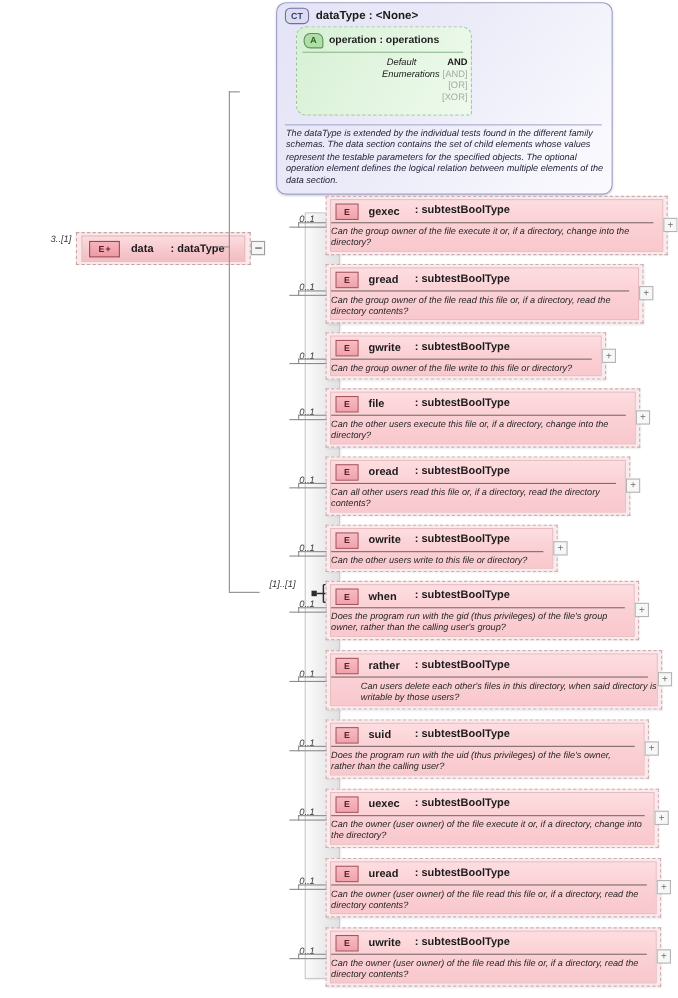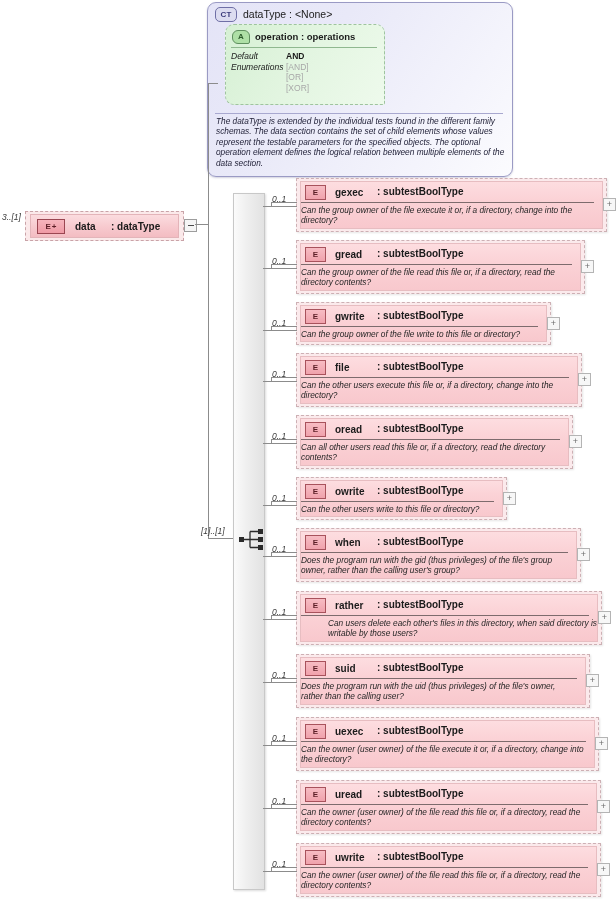--- a/index.html
+++ b/index.html
@@ -2,53 +2,53 @@
 <html><head>
 <meta charset="utf-8">
 <style>
   html,body{margin:0;padding:0;}
   body{
     width:616px;height:907px;position:relative;overflow:hidden;
     background:#ffffff;
     font-family:"Liberation Sans","DejaVu Sans",sans-serif;
     font-size:9px;color:#1b1b1b;
   }
-  .abs{position:absolute;}
+  .abs{position:absolute;margin-left:44px;}
 
   
   #ct-panel{
     left:207px;top:2px;width:304px;height:173px;
     border:1px solid #9a9ac4;border-radius:9px;
     background:linear-gradient(125deg,#e4e4f7 0%,#e9e9f8 35%,#f4f4fc 75%,#fbfbfe 100%);
     box-shadow:0 1px 2px rgba(120,120,160,.35);
   }
   #ct-head{left:215px;top:6px;height:16px;display:flex;align-items:center;gap:6px;}
   .ct-badge{
     width:20px;height:13px;border:1px solid #6f6fa6;border-radius:5px;
     background:#dcdcf0;color:#3a3a7a;font-size:8px;font-weight:bold;
     display:flex;align-items:center;justify-content:center;letter-spacing:.2px;
   }
-  .ct-title{font-size:10.5px;font-weight:normal;color:#1b1b1b;white-space:nowrap;}
+  .ct-title{font-size:10.5px;font-weight:bold;color:#1b1b1b;white-space:nowrap;}
 
   
   #attr-box{
     left:225px;top:24px;width:158px;height:79px;
     border:1px dashed #9fc39f;border-radius:9px 9px 2px 9px;
     background:linear-gradient(120deg,#d6f0d4 0%,#e2f5e0 45%,#eefaec 100%);
   }
   #attr-head{left:232px;top:29px;height:15px;display:flex;align-items:center;gap:5px;}
   .a-badge{
     width:16px;height:12px;border:1px solid #5e8f5e;border-radius:6px 6px 2px 6px;
     background:#aee0a6;color:#2d5c2d;font-size:8px;font-weight:bold;
     display:flex;align-items:center;justify-content:center;
   }
   .a-title{font-size:9.5px;font-weight:bold;color:#1b1b1b;white-space:nowrap;}
   #attr-rule{left:231px;top:47px;width:146px;height:0;border-top:1px solid #8fb88f;}
   #attr-body{left:231px;top:51px;width:150px;}
-  .attr-row{display:flex;line-height:10.5px;}
+  .attr-row{display:flex;line-height:10.5px;justify-content:flex-end;}
   .attr-lbl{width:55px;font-style:italic;font-size:8.5px;color:#1b1b1b;}
   .attr-val{font-size:8.5px;font-weight:bold;color:#1b1b1b;}
   .attr-enum{font-size:8.5px;color:#a8a8a8;}
 
   
   #ct-rule{left:215px;top:113px;width:288px;height:0;border-top:1px solid #a8a8cf;}
   #ct-doc{left:216px;top:116px;width:292px;font-style:italic;font-size:8.3px;
           line-height:10.4px;color:#23233a;}
 
   

